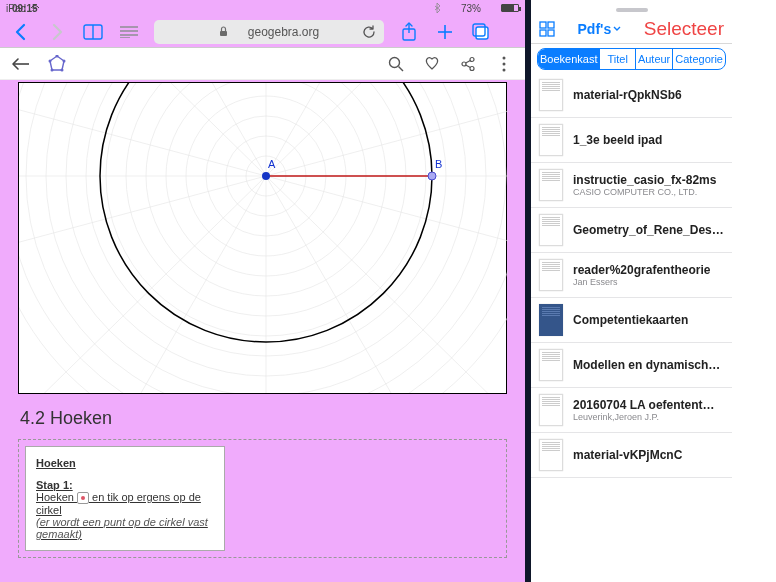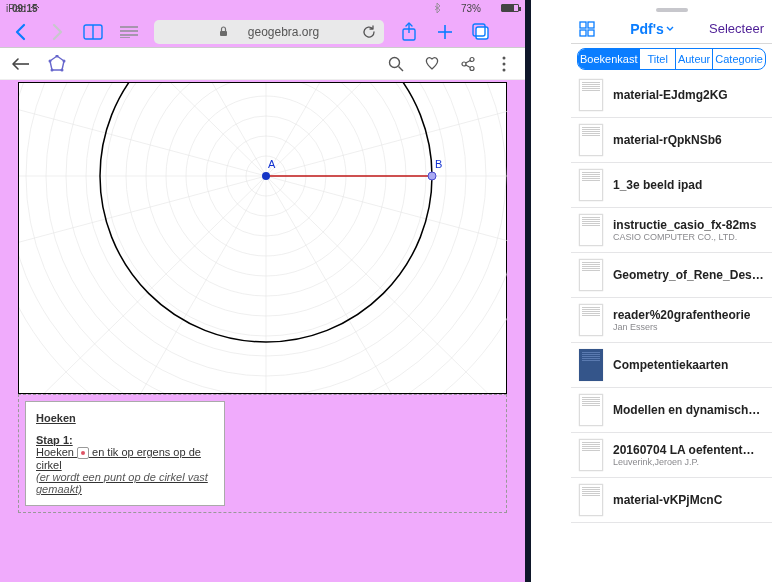--- a/index.html
+++ b/index.html
@@ -1,19 +1,19 @@
 <!DOCTYPE html>
 <html><head>
 <meta charset="utf-8">
 <style>
   * { box-sizing: border-box; margin: 0; padding: 0; }
   html, body { width: 776px; height: 582px; font-family: -apple-system, Helvetica, Arial, sans-serif; overflow: hidden; background:#fff; }
   .root { display:flex; width:776px; height:582px; }
   .left-pane { width:531px; height:582px; display:flex; flex-direction:column; border-right:6px solid #0f172a; background:#f0abfc; }
-  .right-pane { width:201px; height:582px; display:flex; flex-direction:column; background:#fff;margin-left:40px; }
+  .right-pane { width:201px; height:582px; display:flex; flex-direction:column; background:#fff; }
 
   
   .statusbar { height:16px; display:flex; align-items:center; justify-content:space-between; padding:0 6px; font-size:10px; color:#444; }
   .statusbar .center { position:absolute; left:12px; width:506px; font-weight:600; }
   .statusbar .right { display:flex; align-items:center; gap:20px; }
   .battery { width:18px; height:8px; border:1px solid #444; border-radius:1px; position:relative; }
   .battery::after { content:""; position:absolute; right:-3px; top:2px; width:2px; height:4px; background:#444; }
   .battery-fill { position:absolute; left:0; top:0; bottom:0; width:73%; background:#444; }
 
   
@@ -45,21 +45,21 @@
   
   .ptlabel { font-size:11px; fill:#1030d0; font-family:inherit; }
 
   
   .rp-handle { height:14px; display:flex; justify-content:center; align-items:flex-end; }
   .rp-handle div { width:32px; height:4px; background:#c7c7cc; border-radius:2px; margin-bottom:2px; }
   .rp-top { height:30px; display:flex; align-items:center; padding:0 8px; border-bottom:1px solid #d8d8d8;}
   .rp-grid-icon { color:#0a7dff; }
   .rp-top .spacer { flex:1; }
   .rp-title { color:#0a7dff; font-size:14px; font-weight:600; display:flex; align-items:center; gap:2px;}
-  .rp-select { color:#4c1d95; font-size:13px; margin-left:auto;}
+  .rp-select { color:#ef4444; font-size:19px; margin-left:auto;}
 
   .seg { display:flex; margin:4px 6px 0 6px; border:1px solid #0a7dff; border-radius:8px; overflow:hidden; font-size:11px;}
   .seg div { flex:1; text-align:center; padding:4px 2px; color:#0a7dff; }
   .seg div.sel { background:#0a7dff; color:#fff; }
   .seg div + div { border-left:1px solid #0a7dff; }
 
   .list { flex:1; overflow:hidden; margin-top:3px; }
   .row { display:flex; align-items:center; height:45px; padding:0 8px; border-bottom:1px solid #e5e5e7; gap:10px; }
   .thumb { width:24px; height:32px; background:#fff; border:1px solid #dcdcdc; box-shadow:0 0 1px rgba(0,0,0,.2); flex-shrink:0; display:flex; flex-direction:column; padding:2px; gap:1px;}
   .thumb.dark { background:#34558a; border-color:#34558a;}
@@ -239,20 +239,21 @@
           <line x1="247" y1="93" x2="413" y2="93" stroke="#c01818" stroke-width="1.4"></line>
 
           <circle cx="247" cy="93" r="4" fill="#1535c6"></circle>
           <circle cx="413" cy="93" r="4" fill="#a9a9f2" stroke="#4a4ad0" stroke-width="1"></circle>
           <text x="249" y="85" class="ptlabel">A</text>
           <text x="416" y="85" class="ptlabel">B</text>
           </g>
         </svg>
       </div>
 
+      <div class="section-title">4.2 Hoeken</div>
 
       <div class="instr-card-outer">
         <div class="instr-card">
           <div class="h">Hoeken</div>
           <div><span class="step">Stap 1:</span></div>
           <div>
             <span>Hoeken </span><span class="toolbtn"></span><span> en tik op ergens op de cirkel</span>
           </div>
           <div class="tiny">(er wordt een punt op de cirkel vast gemaakt)</div>
         </div>
@@ -292,32 +293,20 @@
     <div class="list" id="pdflist">
         <div class="row">
           <div class="thumb">
             <div class="l"></div>
             <div class="l"></div>
             <div class="l"></div>
             <div class="l"></div>
             <div class="l"></div>
           </div>
           <div class="rowtext">
-            <div class="t">material-EJdmg2KG</div>
-          </div>
-        </div>
-        <div class="row">
-          <div class="thumb">
-            <div class="l"></div>
-            <div class="l"></div>
-            <div class="l"></div>
-            <div class="l"></div>
-            <div class="l"></div>
-          </div>
-          <div class="rowtext">
             <div class="t">material-rQpkNSb6</div>
           </div>
         </div>
         <div class="row">
           <div class="thumb">
             <div class="l"></div>
             <div class="l"></div>
             <div class="l"></div>
             <div class="l"></div>
             <div class="l"></div>

